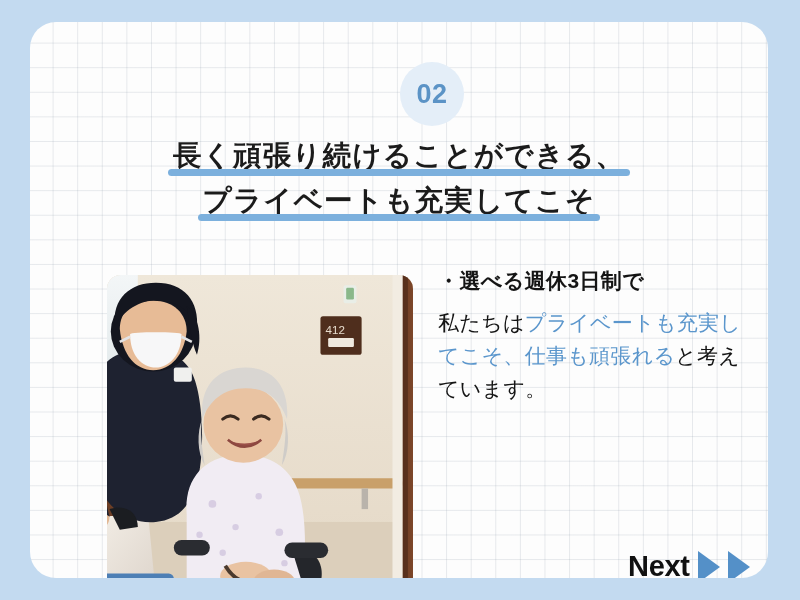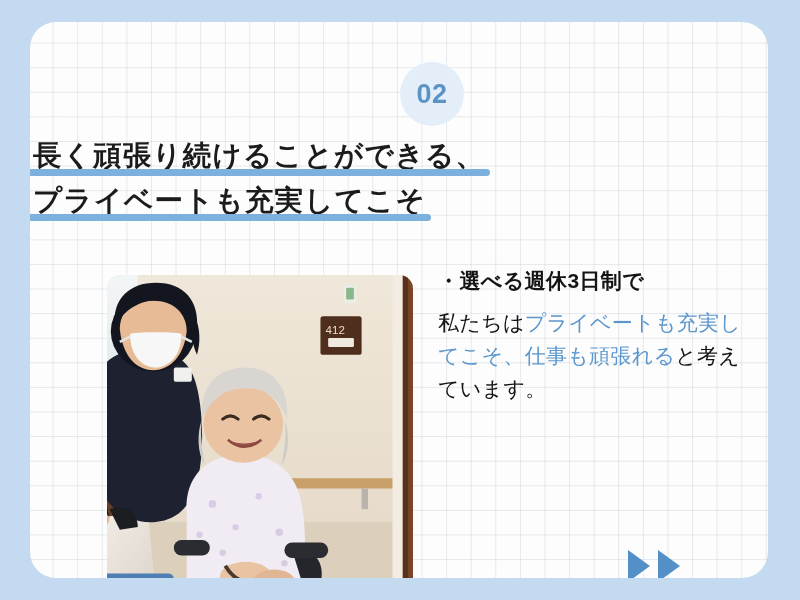--- a/index.html
+++ b/index.html
@@ -56,20 +56,21 @@
     line-height: 1;
     text-align: right;
   }
 
   
   #headline {
     position: absolute;
     left: 0;
     top: 118px;
     width: 738px;
+    text-align: center;
   }
   .headline-line {
     display: block;
     margin-bottom: 9px;
     line-height: 1.08;
   }
   .headline-line .hl-text {
     display: inline-block;
     position: relative;
     font-size: 28.5px;
@@ -306,18 +307,19 @@
       <div class="bullet-row">
         <span>・</span><span>選べる週休3日制で</span>
       </div>
 
 
 
       <div id="lead-para"><span>私たちは</span><span class="accent">プライベートも充実してこそ、仕事も頑張れる</span><span>と考えています。</span></div>
     </div>
 
     <div id="next-control">
+      <span class="next-label">Next</span>
       <span class="tri"></span>
       <span class="tri"></span>
     </div>
 
   </div>
 </div>
 
 </body></html>

